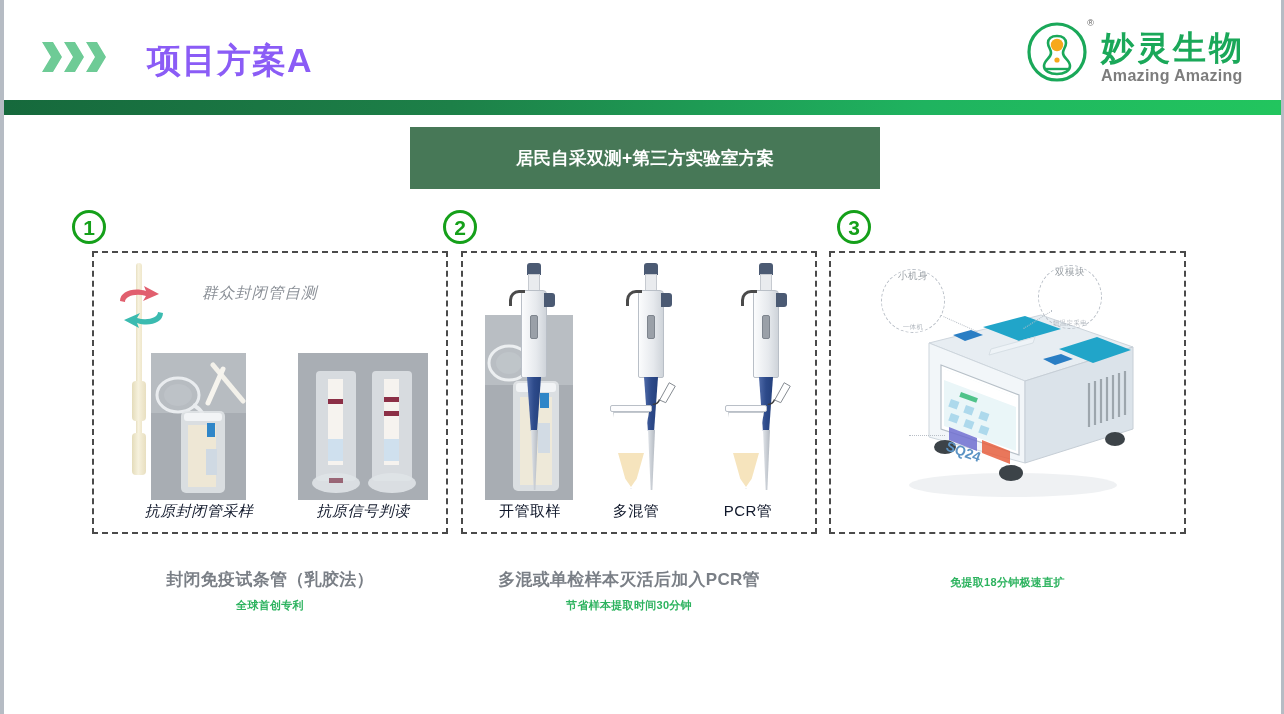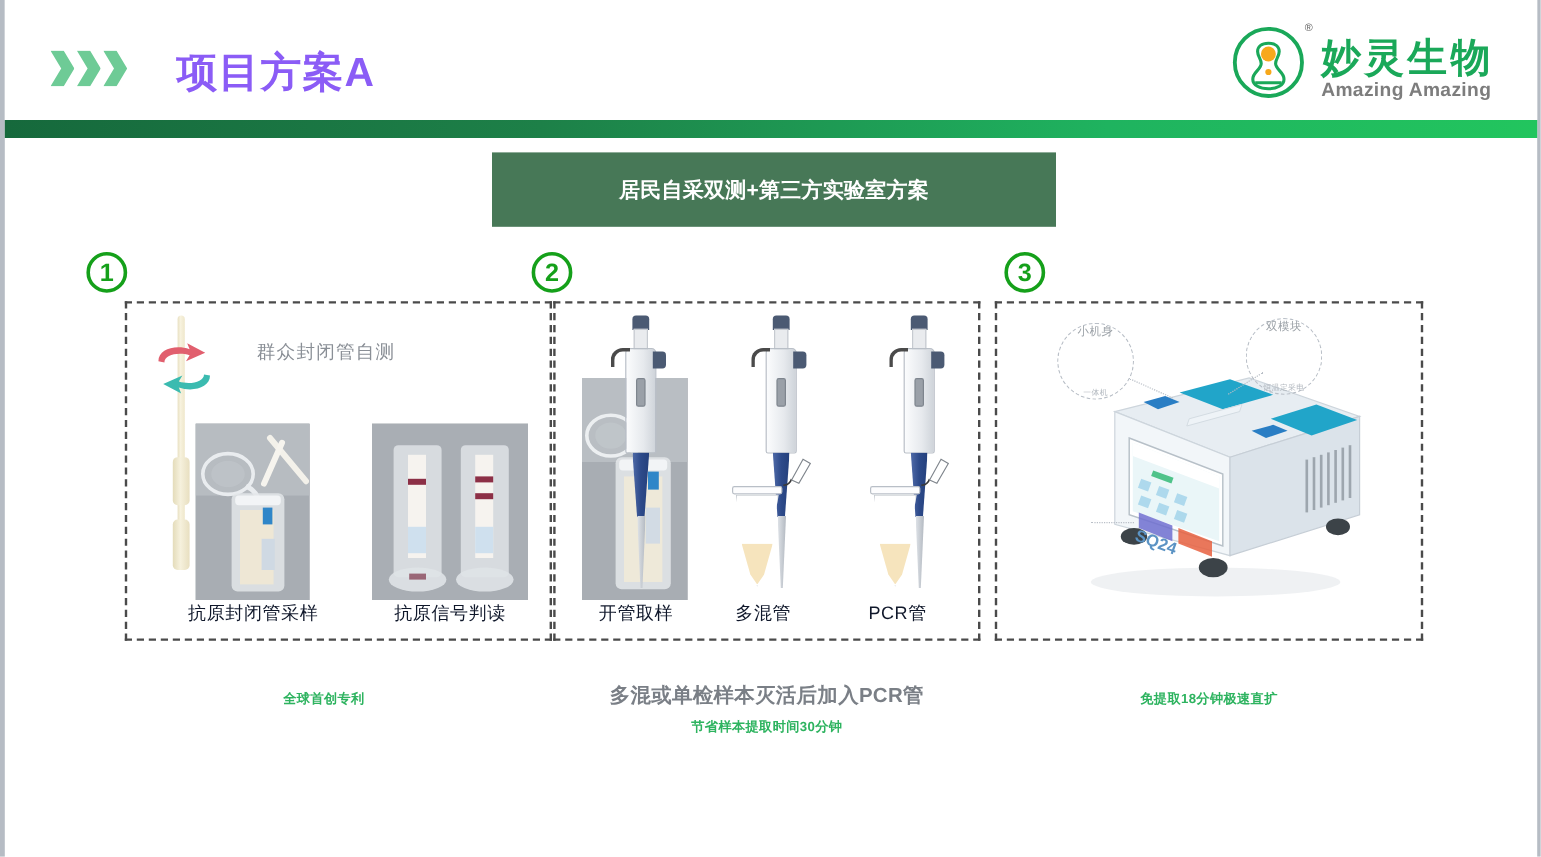--- a/index.html
+++ b/index.html
@@ -91,21 +91,21 @@
   #step-num-1 { left: 68px; top: 210px; }
   #step-num-2 { left: 439px; top: 210px; }
   #step-num-3 { left: 833px; top: 210px; }
 
   
   .panel {
     position: absolute; top: 251px;
     border: 2px dashed #4a4a4a;
     background: #ffffff;
   }
-  #panel-1 { left: 100px; width: 356px; height: 283px; }
+  #panel-1 { left: 88px; width: 356px; height: 283px; font-style: italic; }
   #panel-2 { left: 457px; width: 356px; height: 283px; }
   #panel-3 { left: 825px; width: 357px; height: 283px; }
 
   .panel-heading {
     position: absolute; left: 108px; top: 30px;
     font-size: 15.5px; color: #8a8f96; letter-spacing: 1px;
   }
 
   
   .swab { position: absolute; left: 33px; top: 10px; width: 24px; height: 200px; }
@@ -203,21 +203,21 @@
     display: flex; flex-direction: column; align-items: center; justify-content: space-between;
     text-align: center;
   }
   .callout-t1 { font-size: 9.5px; color: #9aa0a6; letter-spacing: 0.5px; }
   .callout-t2 { font-size: 6.5px; color: #b2b8bf; margin-top: 2px; letter-spacing: 0.3px; }
   .dotline { position: absolute; border-top: 1px dotted #b9bfc7; }
 
   
   .foot { position: absolute; top: 568px; text-align: center; }
   #foot-1 { left: 88px; width: 356px; }
-  #foot-2 { left: 457px; width: 356px; }
+  #foot-2 { left: 447px; width: 356px; }
   #foot-3 { left: 825px; width: 357px; }
   .foot-main {
     font-size: 17px; font-weight: bold; color: #7a7f86;
     letter-spacing: 0.3px; white-space: nowrap;
   }
   .foot-sub {
     font-size: 11px; font-weight: bold; color: #2db35f;
     letter-spacing: 0.3px; margin-top: 7px; white-space: nowrap;
   }
 </style>
@@ -448,20 +448,21 @@
     <div class="callout" style="left:207px; top:12px; width:64px; height:64px;">
       <span class="callout-t1">双模块</span>
       <span class="callout-t2">恒温定采电</span>
     </div>
     <div class="dotline" style="left:190px; top:66px; width:34px; transform:rotate(148deg);"></div>
 
     <div class="dotline" style="left:78px; top:182px; width:36px;"></div>
   </div>
 
   <div class="foot" id="foot-1">
+    <div class="foot-main">封闭免疫试条管（乳胶法）</div>
     <div class="foot-sub">全球首创专利</div>
   </div>
   <div class="foot" id="foot-2">
     <div class="foot-main">多混或单检样本灭活后加入PCR管</div>
     <div class="foot-sub">节省样本提取时间30分钟</div>
   </div>
   <div class="foot" id="foot-3">
     <div class="foot-sub">免提取18分钟极速直扩</div>
   </div>
 

